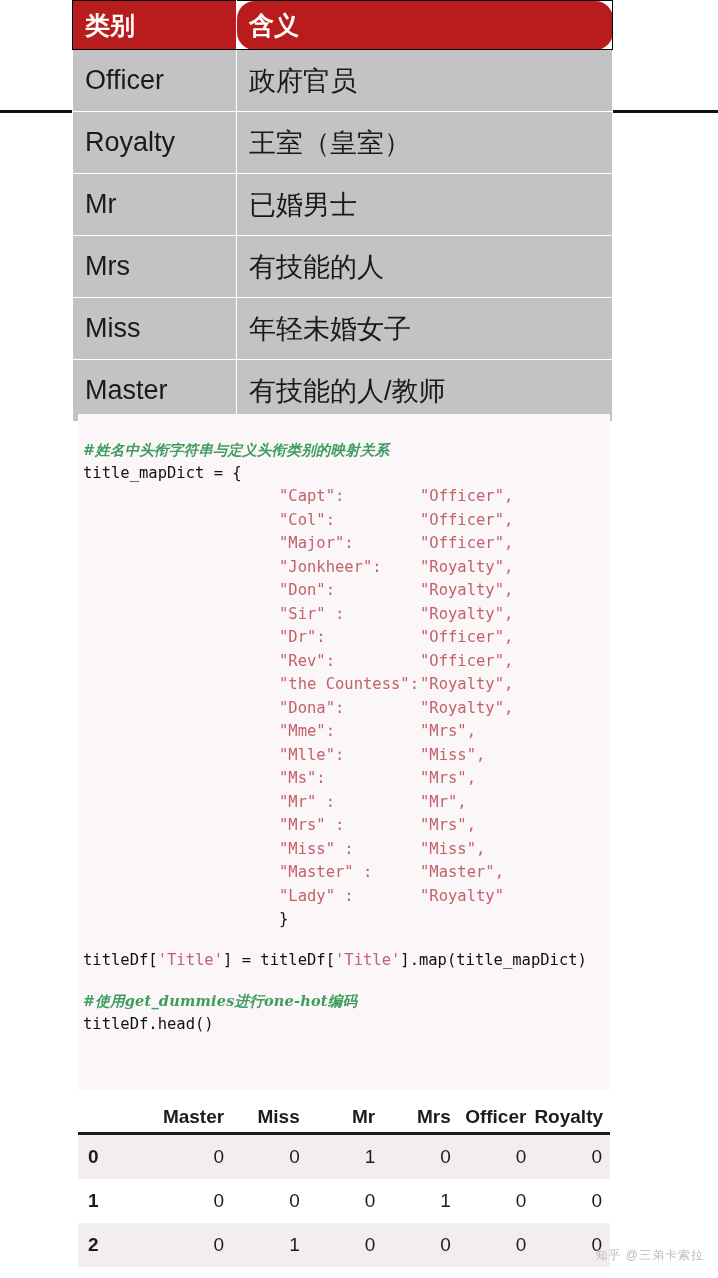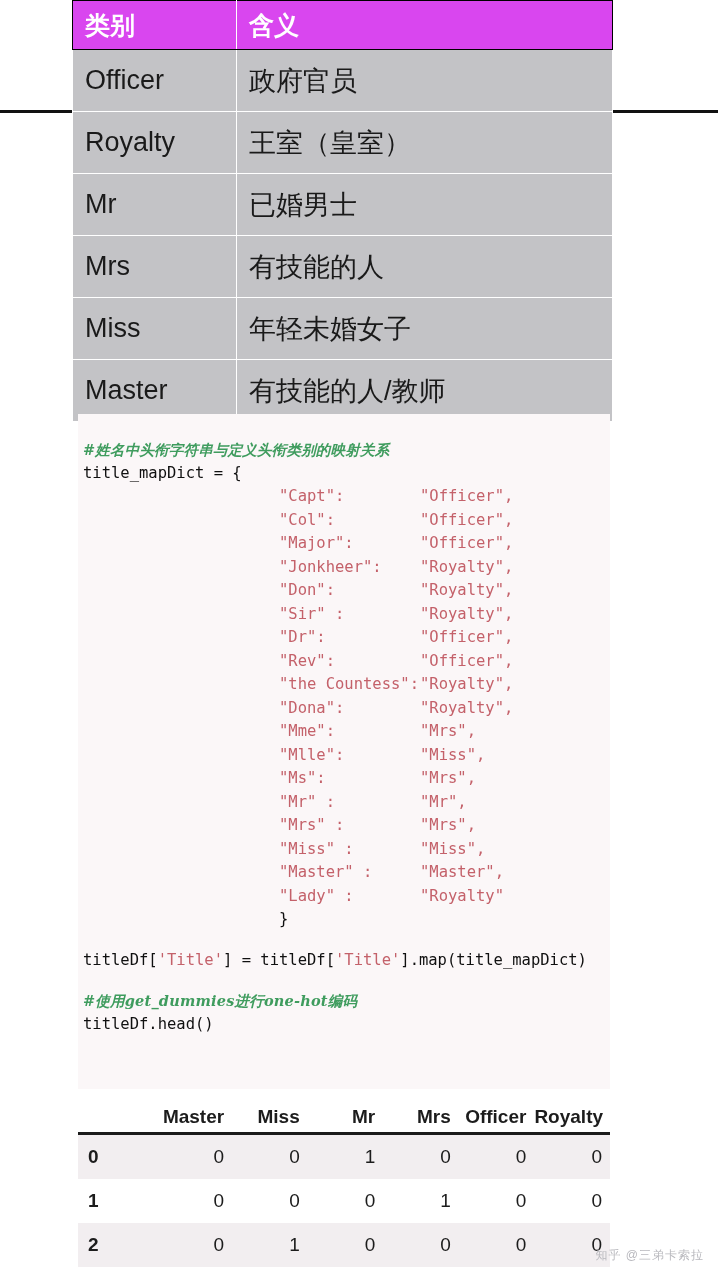--- a/index.html
+++ b/index.html
@@ -36,29 +36,29 @@
     z-index: 2;
     table-layout: fixed;
   }
   .def-table td, .def-table th {
     padding: 0 0 0 12px;
     text-align: left;
     vertical-align: middle;
     border: 1px solid #ffffff;
   }
   .def-table thead th {
-    background: #d946ef;
+    background: #b91c1c;
     color: #ffffff;
     height: 48px;
     font-size: 25px;
     font-weight: bold;
     border: 1px solid #000000;
     border-right-color: #ffffff;
   }
-  .def-table thead th:last-child { border-right-color: #000000; }
+  .def-table thead th:last-child { border-right-color: #000000; border-radius: 18px; }
   .def-table tbody td {
     background: #c3c3c6;
     color: #1a1a1a;
     height: 61px;
     font-size: 27px;
     font-weight: 400;
   }
   .col-cat { width: 164px; }
   .col-mean { width: 376px; }
 

